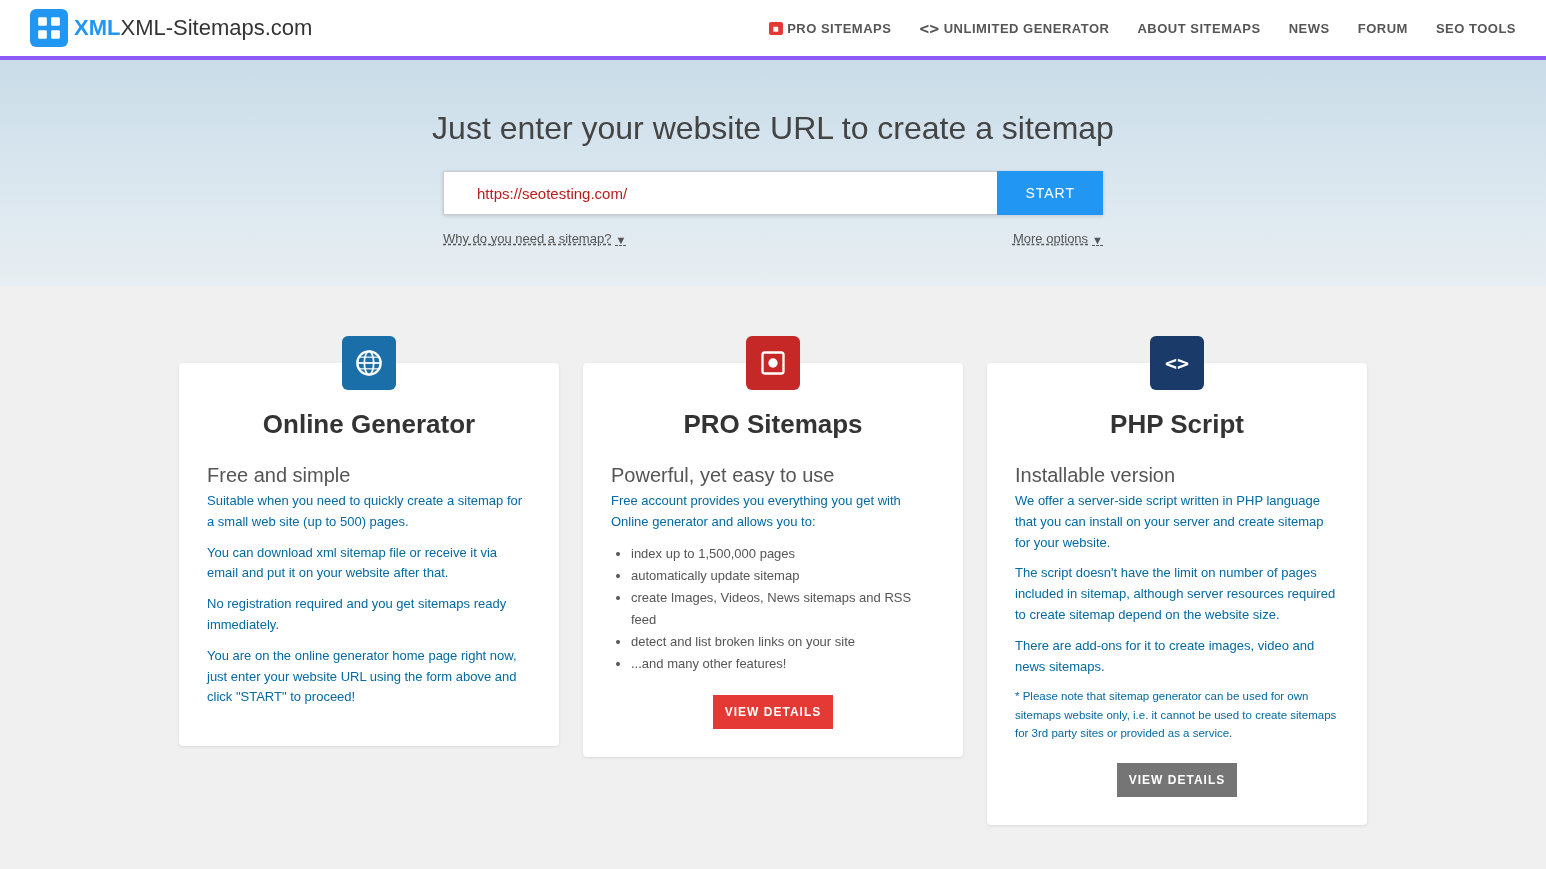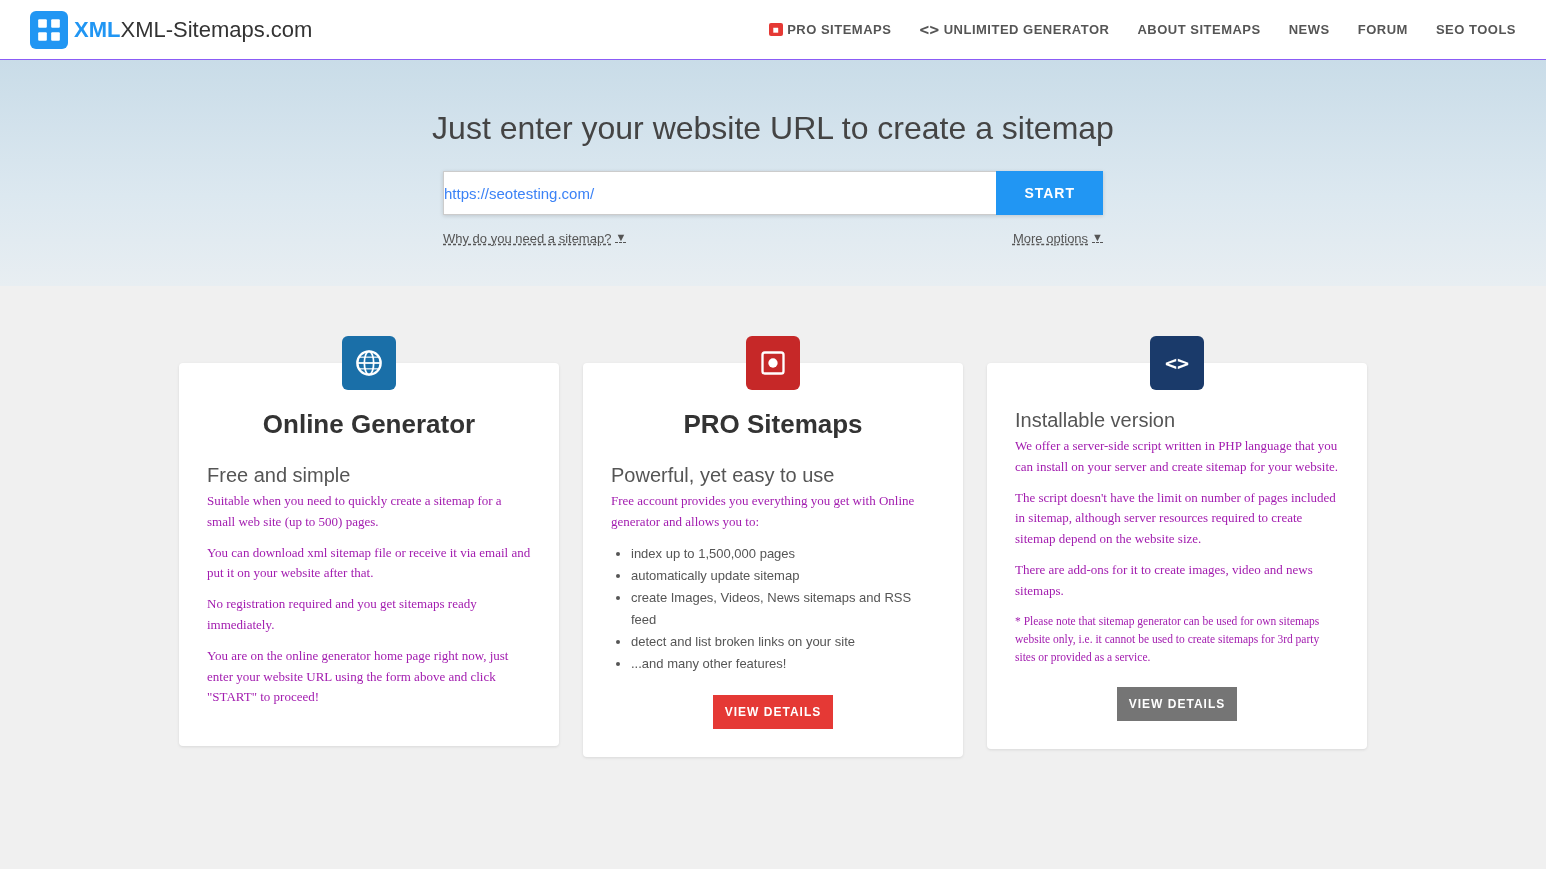--- a/index.html
+++ b/index.html
@@ -1,21 +1,21 @@
 <!DOCTYPE html>
 <html><head>
   <meta charset="utf-8">
   <style>
     * { box-sizing: border-box; margin: 0; padding: 0; }
     body { font-family: Arial, sans-serif; background: #f0f0f0; color: #333; }
 
     
     .nav {
       background: #fff;
-      border-bottom: 1px solid #8b5cf6;
+      border-bottom: 4px solid #8b5cf6;
       display: flex;
       align-items: center;
       padding: 4px 30px;
       height: 60px;
     }
     .nav-logo {
       display: flex;
       align-items: center;
       gap: 6px;
       font-size: 22px;
@@ -71,51 +71,51 @@
     .hero-form {
       display: flex;
       max-width: 660px;
       margin: 0 auto 16px;
       box-shadow: 0 1px 4px rgba(0,0,0,0.15);
     }
     .hero-input {
       flex: 1;
       border: 1px solid #ccc;
       border-right: none;
-      padding: 12px 0;
+      padding: 12px 33px;
       font-size: 15px;
-      color: #3b82f6;
+      color: #b91c1c;
       background: #fff;
       outline: none;
     }
     .hero-btn {
       background: #2196f3;
       color: white;
       border: none;
       padding: 14px 28px;
       font-size: 14px;
-      font-weight: 700;
+      font-weight: 400;
       letter-spacing: 1px;
       cursor: pointer;
       white-space: nowrap;
     }
     .hero-links {
       display: flex;
       justify-content: space-between;
       max-width: 660px;
       margin: 0 auto;
     }
     .hero-links a {
       color: #555;
       font-size: 13px;
       text-decoration: underline;
       text-decoration-style: dashed;
       cursor: pointer;
       display: flex;
-      align-items: flex-start;
+      align-items: flex-end;
       gap: 4px;
     }
 
     
     .cards-section {
       background: #f0f0f0;
       padding: 50px 40px 60px;
       display: flex;
       gap: 24px;
       justify-content: center;
@@ -155,24 +155,23 @@
       margin-bottom: 24px;
     }
     .card-subtitle {
       font-size: 20px;
       font-weight: 300;
       color: #555;
       margin-bottom: 4px;
     }
     .card-text {
       font-size: 13px;
-      color: #a21caf;
+      color: #0369a1;
       line-height: 1.6;
       margin-bottom: 10px;
-      font-family: Liberation Serif, serif;
     }
     .card-list {
       list-style: disc;
       padding-left: 20px;
       margin-bottom: 10px;
     }
     .card-list li {
       font-size: 13px;
       color: #555;
       line-height: 1.7;
@@ -310,20 +309,21 @@
         <button class="card-btn red">VIEW DETAILS</button>
       </div>
     </div>
   </div>
 
   <div class="card-wrapper">
     <div class="card-icon-box dark-blue">
       <span style="color:white;font-family:monospace;font-size:20px;font-weight:bold;">&lt;&gt;</span>
     </div>
     <div class="card">
+      <div class="card-title">PHP Script</div>
       <div class="card-subtitle">Installable version</div>
       <p class="card-text">We offer a server-side script written in PHP language that you can install on your server and create sitemap for your website.</p>
       <p class="card-text">The script doesn't have the limit on number of pages included in sitemap, although server resources required to create sitemap depend on the website size.</p>
       <p class="card-text">There are add-ons for it to create images, video and news sitemaps.</p>
       <p class="card-text" style="font-size:11.5px;">* Please note that sitemap generator can be used for own sitemaps website only, i.e. it cannot be used to create sitemaps for 3rd party sites or provided as a service.</p>
       <div class="card-btn-row">
         <button class="card-btn gray">VIEW DETAILS</button>
       </div>
     </div>
   </div>

